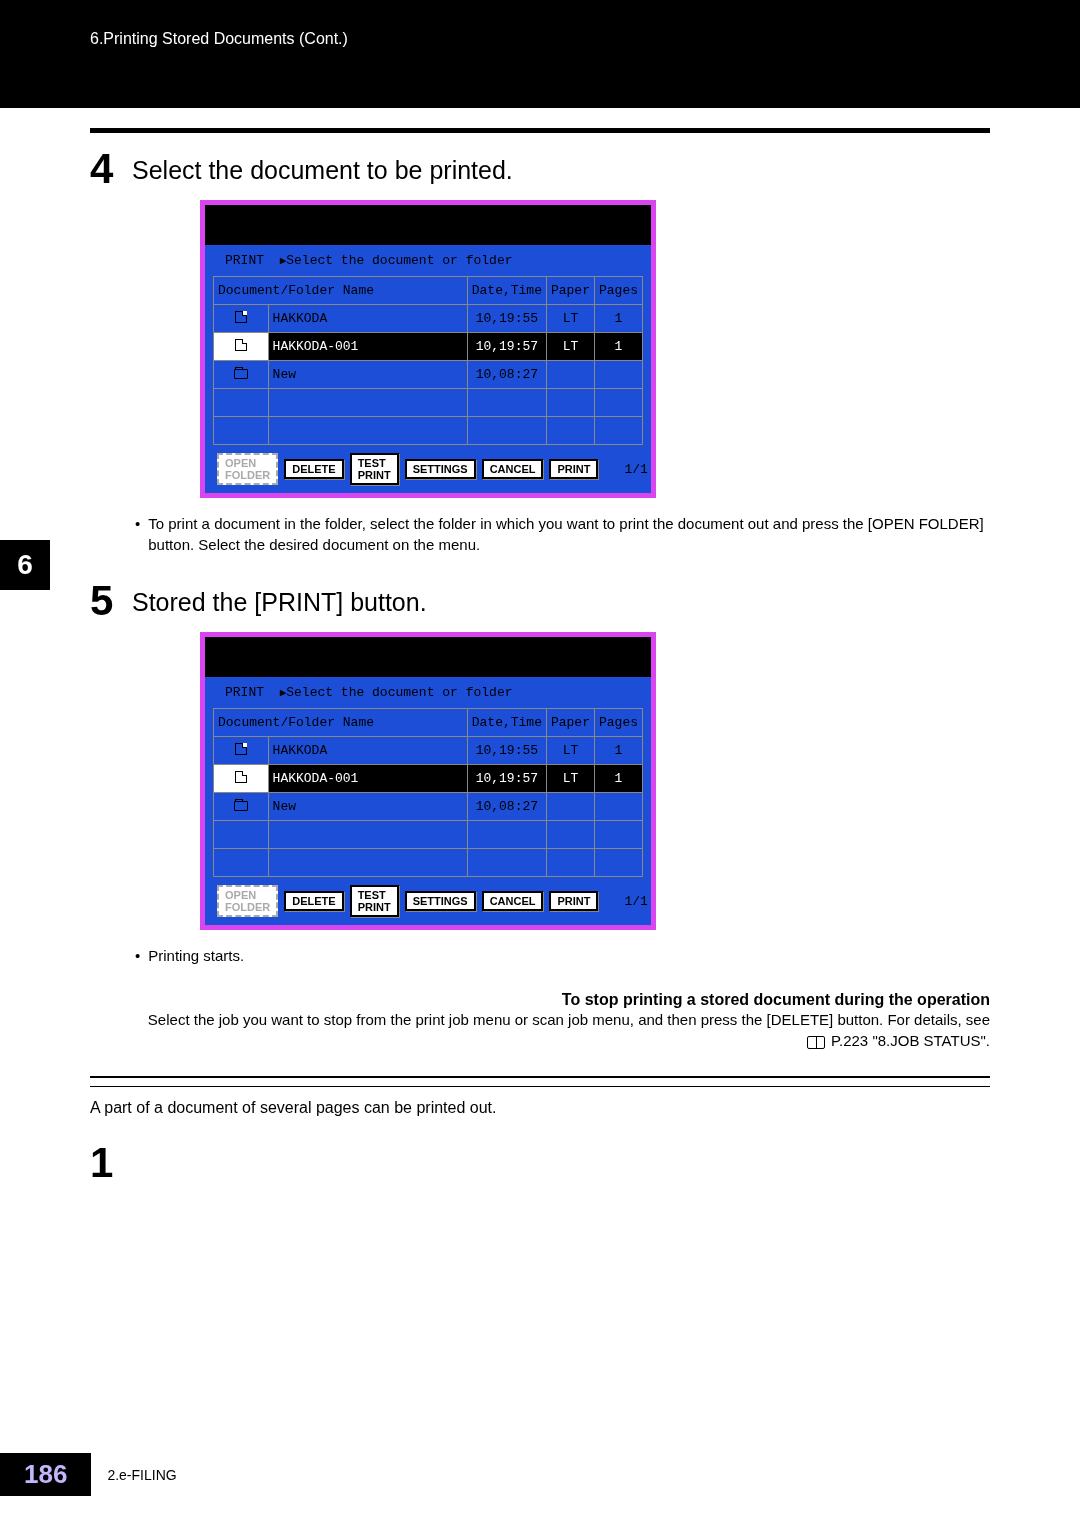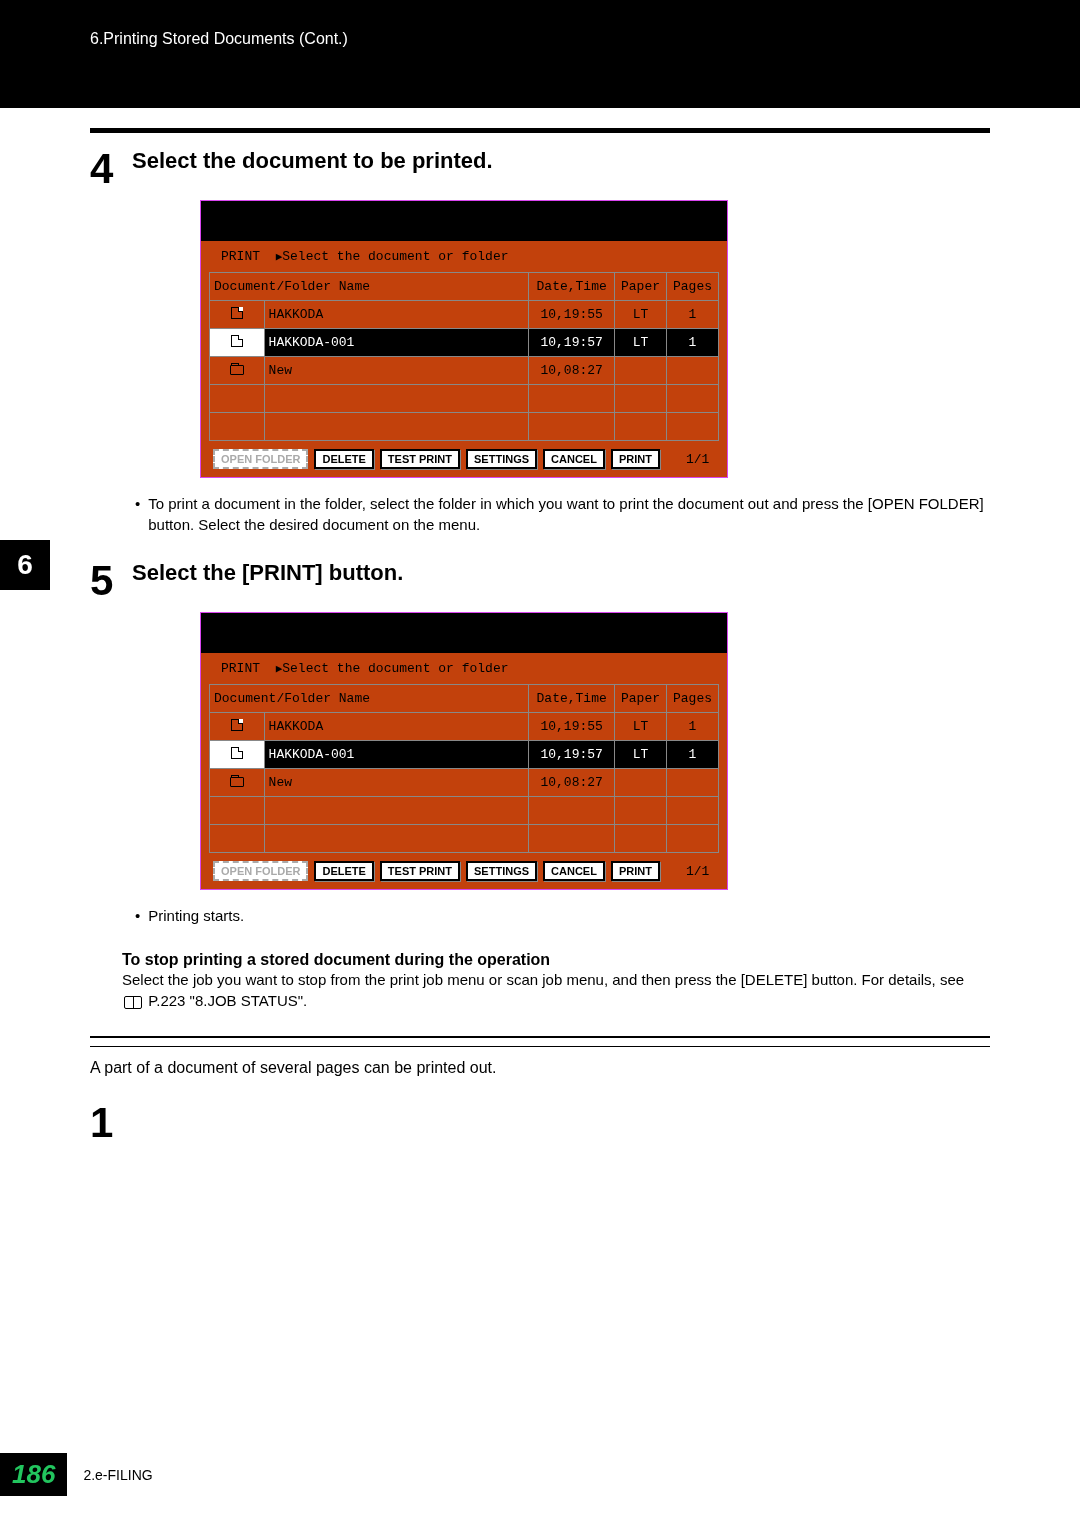--- a/index.html
+++ b/index.html
@@ -30,28 +30,29 @@
       margin-bottom: 10px;
     }
     .step-num {
       font-size: 42px;
       font-weight: bold;
       line-height: 1;
       margin-right: 12px;
       min-width: 30px;
     }
     .step-title {
-      font-size: 22px;
-      font-weight: bold;
+      font-size: 25px;
+      font-weight: normal;
+      margin-top: 8px;
     }
     .screenshot {
       margin-left: 110px;
-      width: 528px;
-      border: 1px solid #d946ef;
-      background: #c2410c;
+      width: 456px;
+      border: 5px solid #d946ef;
+      background: #1d4ed8;
       margin-bottom: 15px;
     }
     .screenshot-top {
       height: 40px;
       background: #000;
     }
     .screenshot-prompt {
       padding: 8px 20px;
       font-family: "Courier New", monospace;
       font-size: 13px;
@@ -229,32 +230,32 @@
     }
     .footer {
       position: absolute;
       left: 0;
       bottom: 30px;
       display: flex;
       align-items: center;
     }
     .page-num-box {
       background: #000;
-      color: #22c55e;
+      color: #c4b5fd;
       font-size: 26px;
       font-weight: bold;
-      padding: 6px 12px;
+      padding: 6px 24px;
       margin-right: 16px;
-      font-style: italic;
     }
     .footer-text {
       font-size: 14px;
     }
     .indent-block {
       margin-left: 32px;
+      text-align: right;
     }
   </style>
 </head>
 <body>
 
 <div class="header-bar">
   <span>6.Printing Stored Documents (Cont.)</span>
 </div>
 
 <div class="side-tab">
@@ -332,21 +333,21 @@
     </div>
   </div>
 
   <div class="bullet-note">
     <span class="dot">•</span>
     <span>To print a document in the folder, select the folder in which you want to print the document out and press the [OPEN FOLDER] button. Select the desired document on the menu.</span>
   </div>
 
   <div class="step">
     <div class="step-num">5</div>
-    <div class="step-title">Select the [PRINT] button.</div>
+    <div class="step-title">Stored the [PRINT] button.</div>
   </div>
 
   <div class="screenshot">
     <div class="screenshot-top"></div>
     <div class="screenshot-prompt">
       <span>PRINT</span>&nbsp;&nbsp;<span class="arrow">▶</span><span>Select the document or folder</span>
     </div>
     <table class="doc-table">
       <thead>
         <tr>

